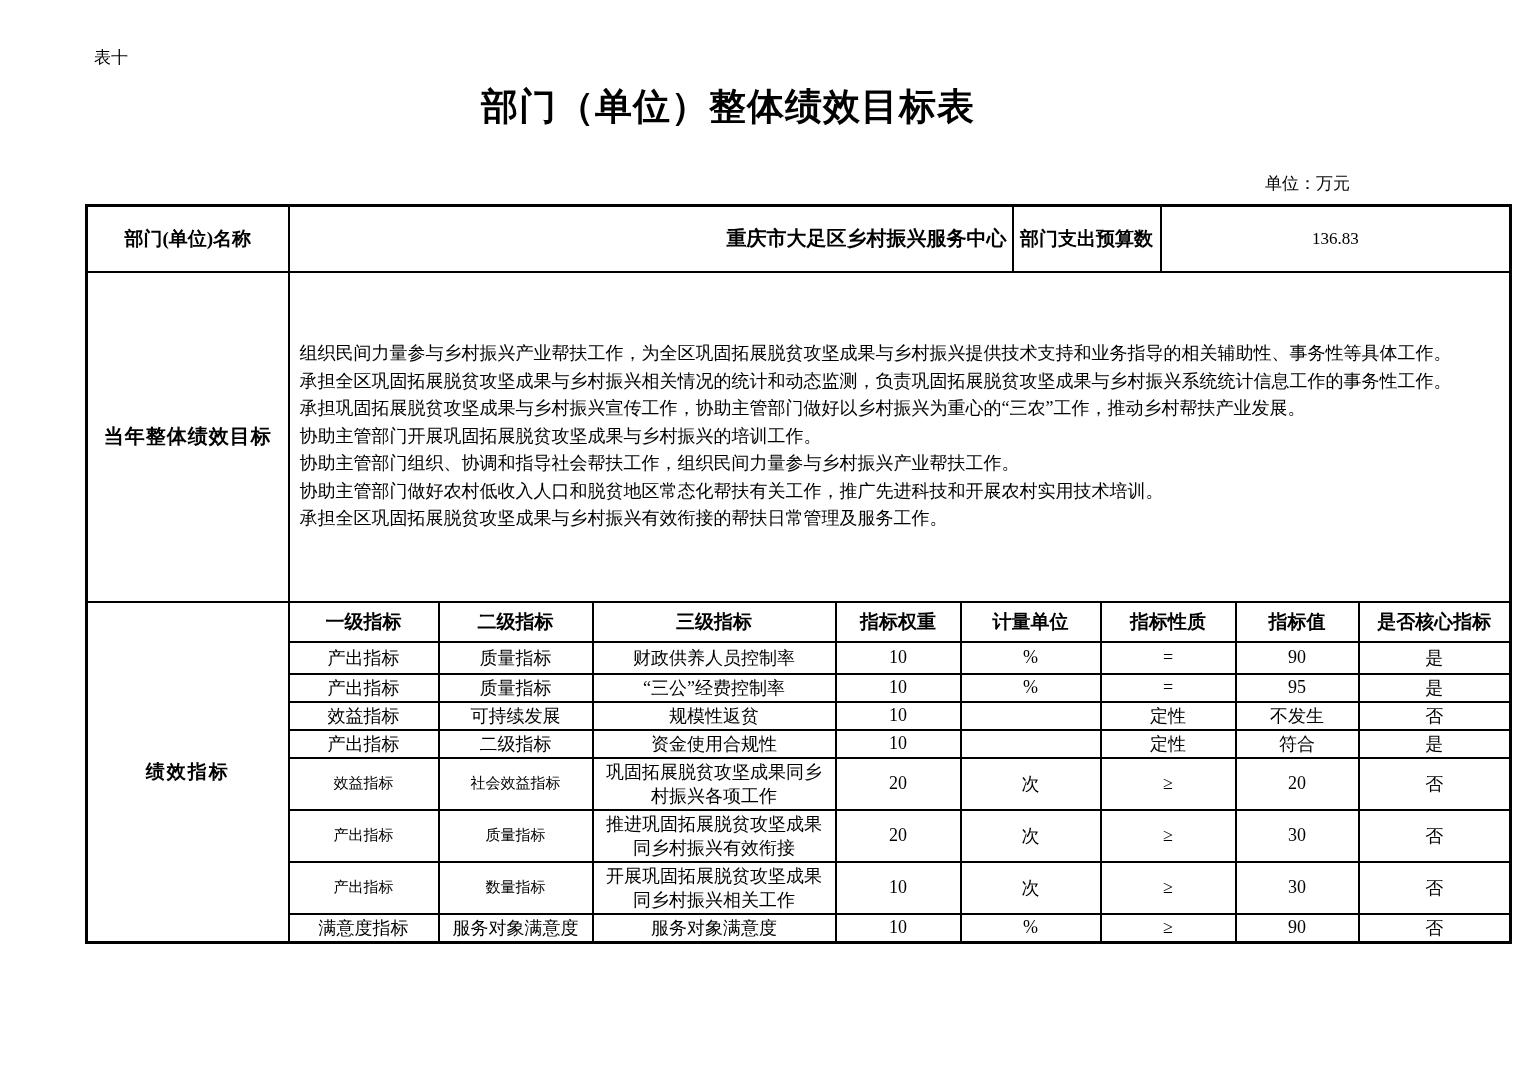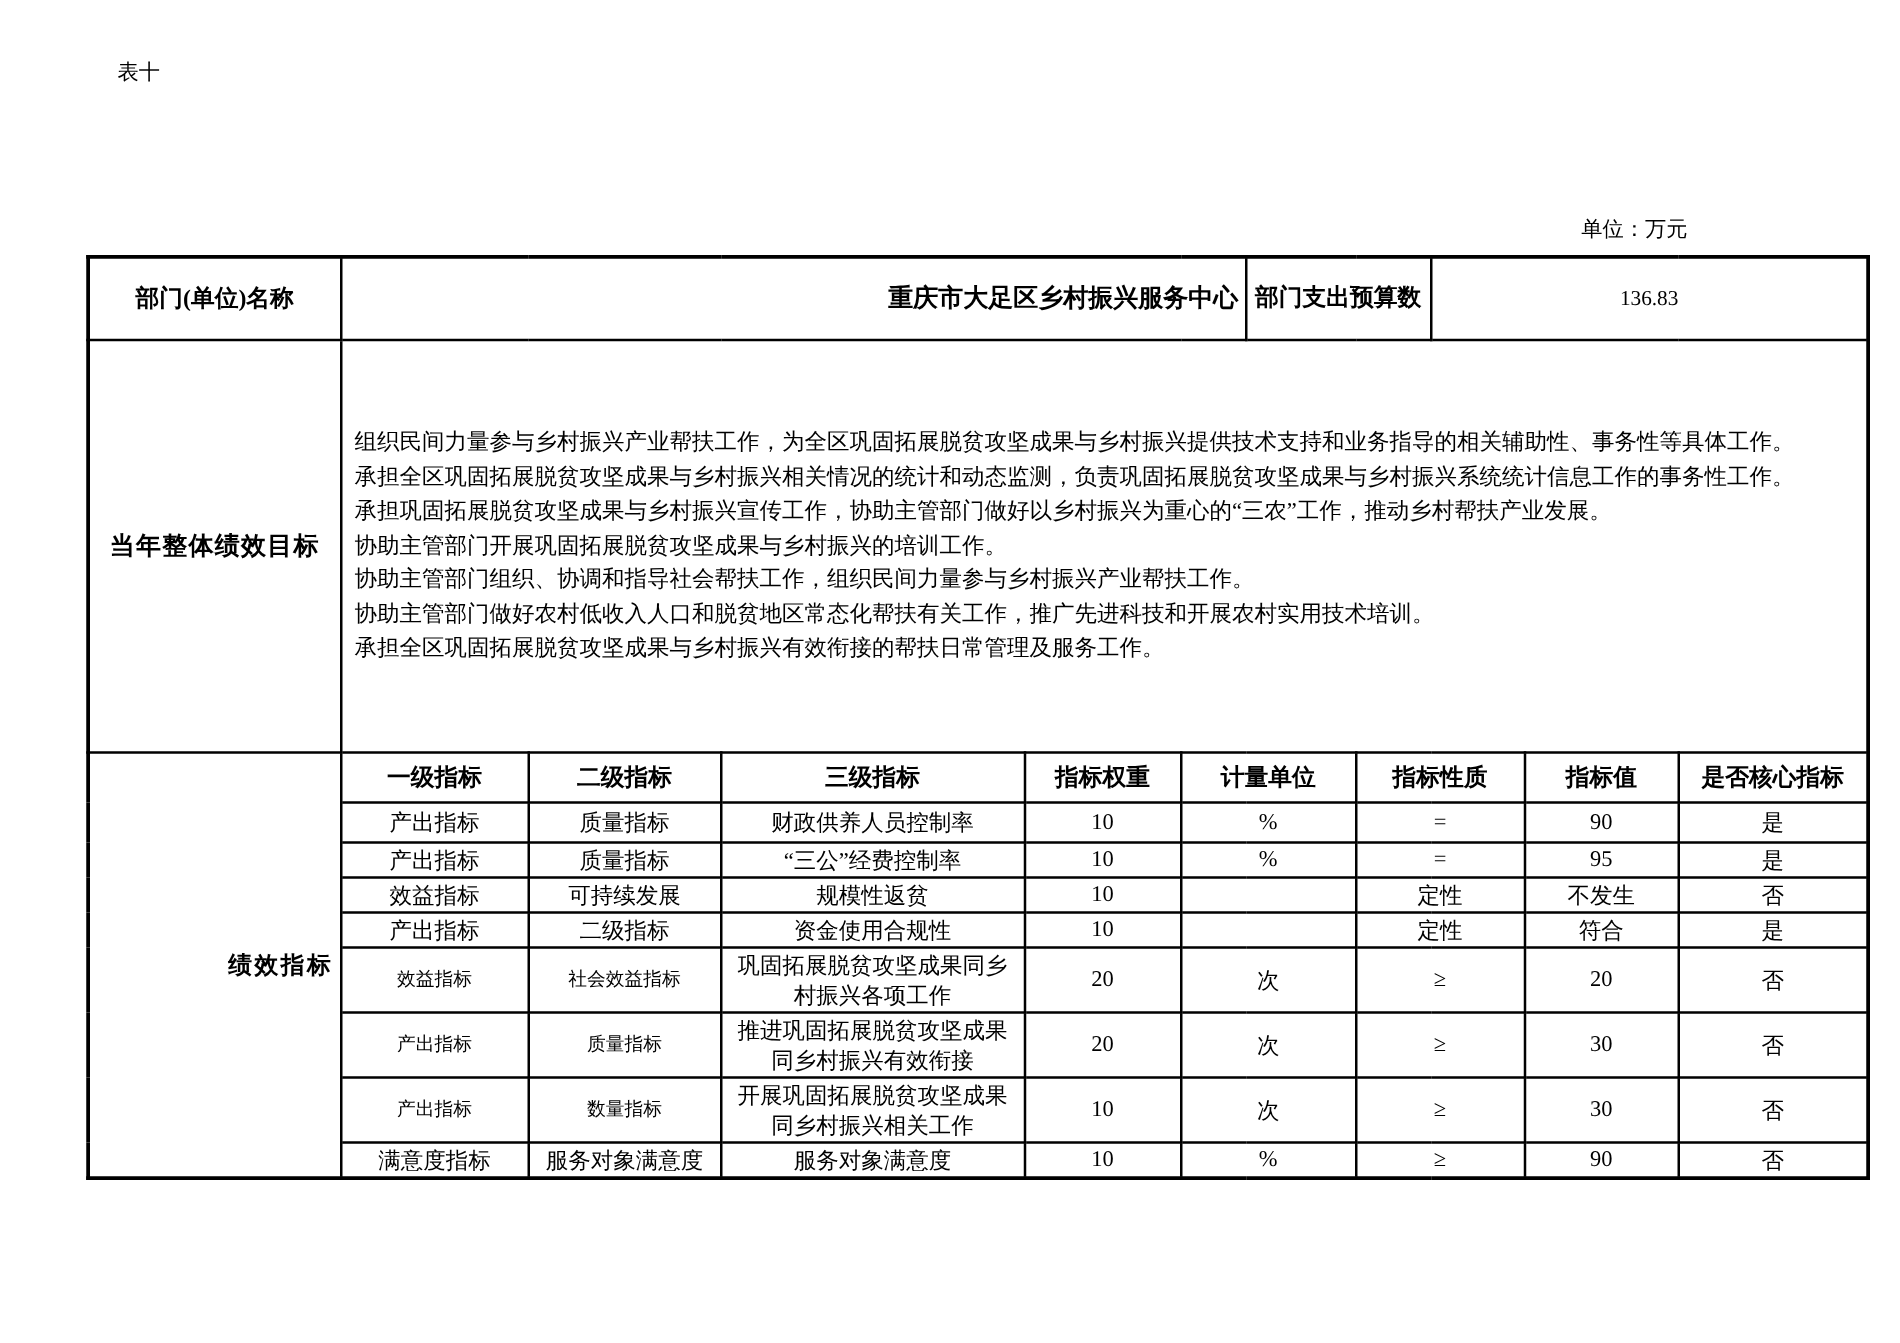--- a/index.html
+++ b/index.html
@@ -11,45 +11,46 @@
   }
   .sheet-tag { position:absolute; left:55px; top:46px; font-size:17px; }
   .doc-title {
     position:absolute; left:0; top:82px; width:1378px; text-align:center;
     font-size:37px; font-weight:bold; letter-spacing:1px;
   }
   .unit-left  { position:absolute; left:55px;  top:172px; font-size:18px; }
   .unit-right { position:absolute; left:1226px; top:172px; font-size:17px; }
 
   table.main {
-    position:absolute; left:30px; top:204px; width:1424px;
+    position:absolute; left:46px; top:204px; width:1424px;
     border-collapse:collapse; table-layout:fixed;
     border:3px solid #000;
   }
   td {
     border:2px solid #000; text-align:center; vertical-align:middle;
     padding:1px 5px; font-size:18px; overflow:hidden;
   }
   td.lbl       { font-weight:bold; font-size:19px; }
   td.name-cell { text-align:right; font-weight:bold; font-size:20px; padding-left:10px; }
   td.budget-lbl{ font-weight:bold; font-size:19px; line-height:1.35; }
   td.budget-val{ font-size:17px; }
   td.goal-lbl  { font-weight:bold; font-size:20px; letter-spacing:1px; }
   td.goal-cell { text-align:left; font-size:18px; line-height:27.5px; padding:6px 10px; }
-  td.perf-lbl  { font-weight:bold; font-size:20px; letter-spacing:2px;text-align:right; }
+  td.perf-lbl  { font-weight:bold; font-size:20px; letter-spacing:2px; }
   tr.hdr td    { font-weight:bold; font-size:19px; }
   td.sm        { font-size:15px; }
   .goal-line   { white-space:nowrap; }
 </style>
 </head>
 <body>
 
 <div class="page">
 
   <div class="sheet-tag">表十</div>
+  <div class="doc-title">部门（单位）整体绩效目标表</div>
   <div class="unit-right">单位：万元</div>
 
   <table class="main">
     <colgroup>
       <col style="width:202px">
         <col style="width:150px">
         <col style="width:154px">
       <col style="width:243px">
         <col style="width:125px">
         <col style="width:52px">

